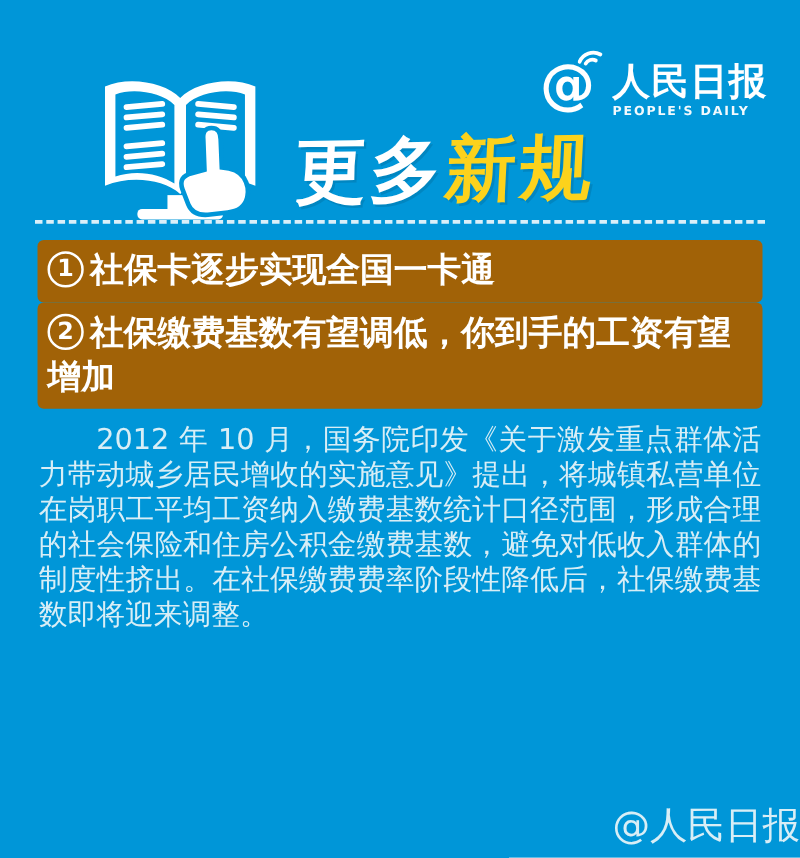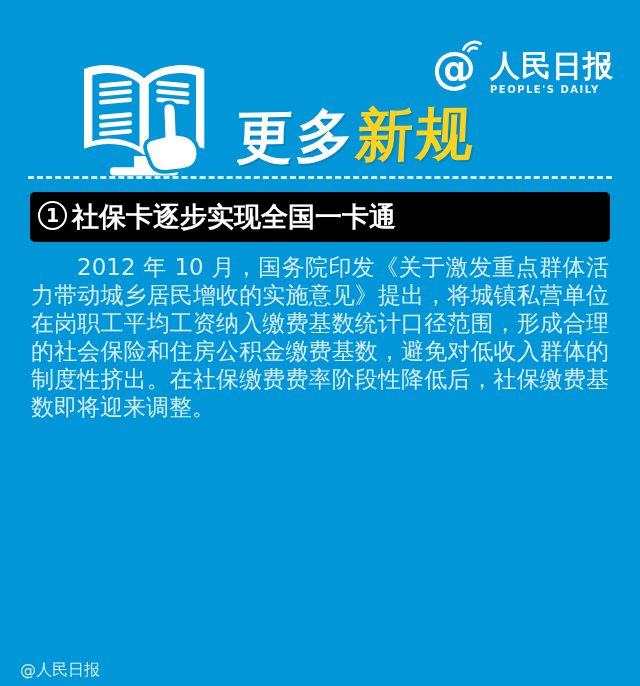--- a/index.html
+++ b/index.html
@@ -43,42 +43,42 @@
 
   .dash-line {
     position:absolute; top:176px; left:28px; right:28px;
     border-top:3px dashed rgba(255,255,255,0.85);
   }
 
   
   .content { position:absolute; top:192px; left:30px; right:30px; }
 
   .section-bar {
-    background:#000000; border-radius:5px;
+    background:#a16207; border-radius:5px;
     color:#ffffff; font-weight:bold;
     font-size:27px; line-height:1.32;
     padding:7px 10px 7px 8px;
   }
   .num-circle {
     display:inline-block; width:29px; height:29px;
     border:2px solid #ffffff; border-radius:50%;
     font-size:19px; line-height:25px; text-align:center;
     vertical-align:4px; margin-right:5px; font-weight:bold;
   }
 
   .para {
     color:#d8eef6;
     font-size:23px; line-height:28px;
     text-align:justify; text-indent:2em;
     margin:11px 1px 15px;
   }
 
   .credit {
     position:absolute; bottom:5px; left:0; width:100%;
-    text-align:left; color:#d8eef6; font-size:16px;padding-left:20px;
+    text-align:right; color:#d8eef6; font-size:30px;padding-left:20px;
   }
 </style>
 </head>
 <body>
 
 <div class="poster">
 
   <div class="header">
 
     <svg class="book-icon" viewBox="0 0 190 134" xmlns="http://www.w3.org/2000/svg">
@@ -129,19 +129,22 @@
   </div>
 
   <div class="dash-line"></div>
 
   <div class="content">
 
     <div class="section-bar">
       <span class="num-circle">1</span><span>社保卡逐步实现全国一卡通</span>
     </div>
 
+    <div class="section-bar">
+      <span class="num-circle">2</span><span>社保缴费基数有望调低，你到手的工资有望增加</span>
+    </div>
     <p class="para">2012 年 10 月，国务院印发《关于激发重点群体活力带动城乡居民增收的实施意见》提出，将城镇私营单位在岗职工平均工资纳入缴费基数统计口径范围，形成合理的社会保险和住房公积金缴费基数，避免对低收入群体的制度性挤出。在社保缴费费率阶段性降低后，社保缴费基数即将迎来调整。</p>
 
   </div>
 
   <div class="credit">@人民日报</div>
 
 </div>
 
 </body></html>

